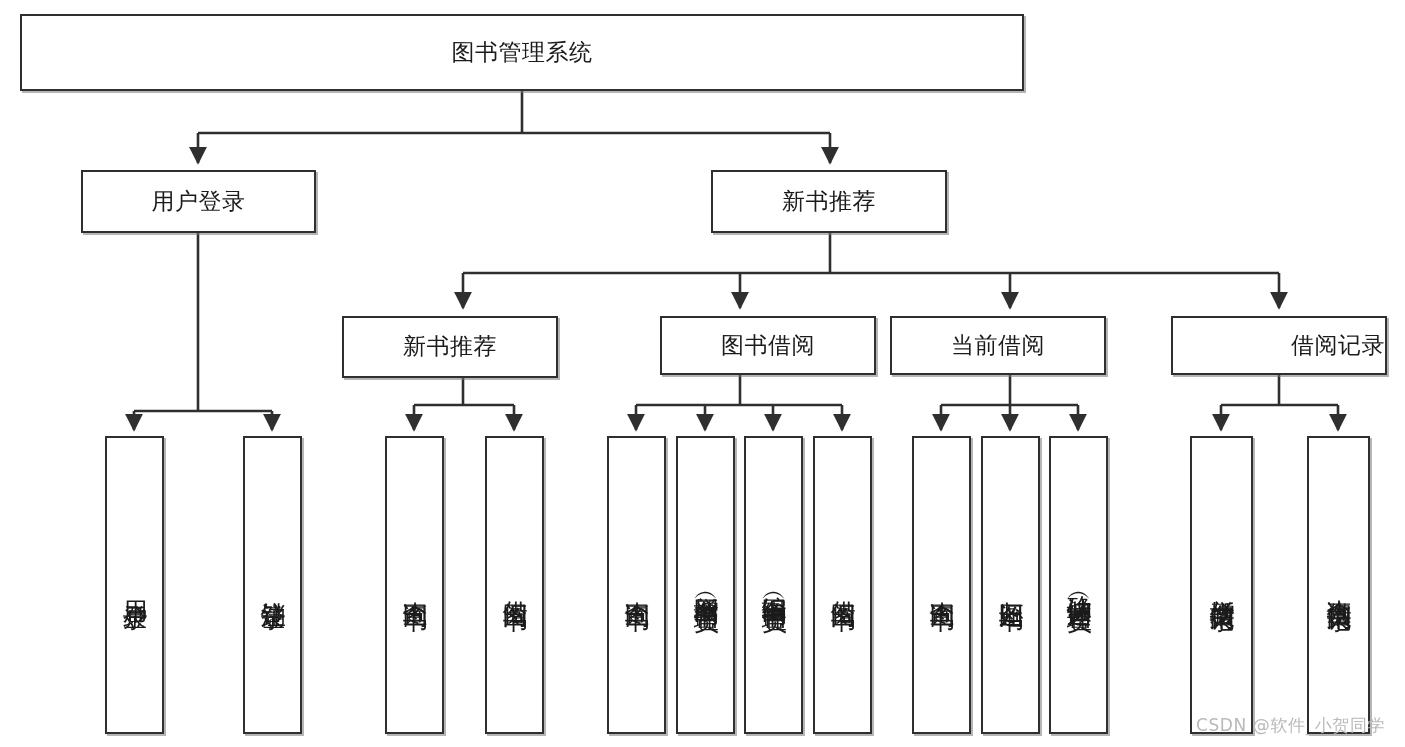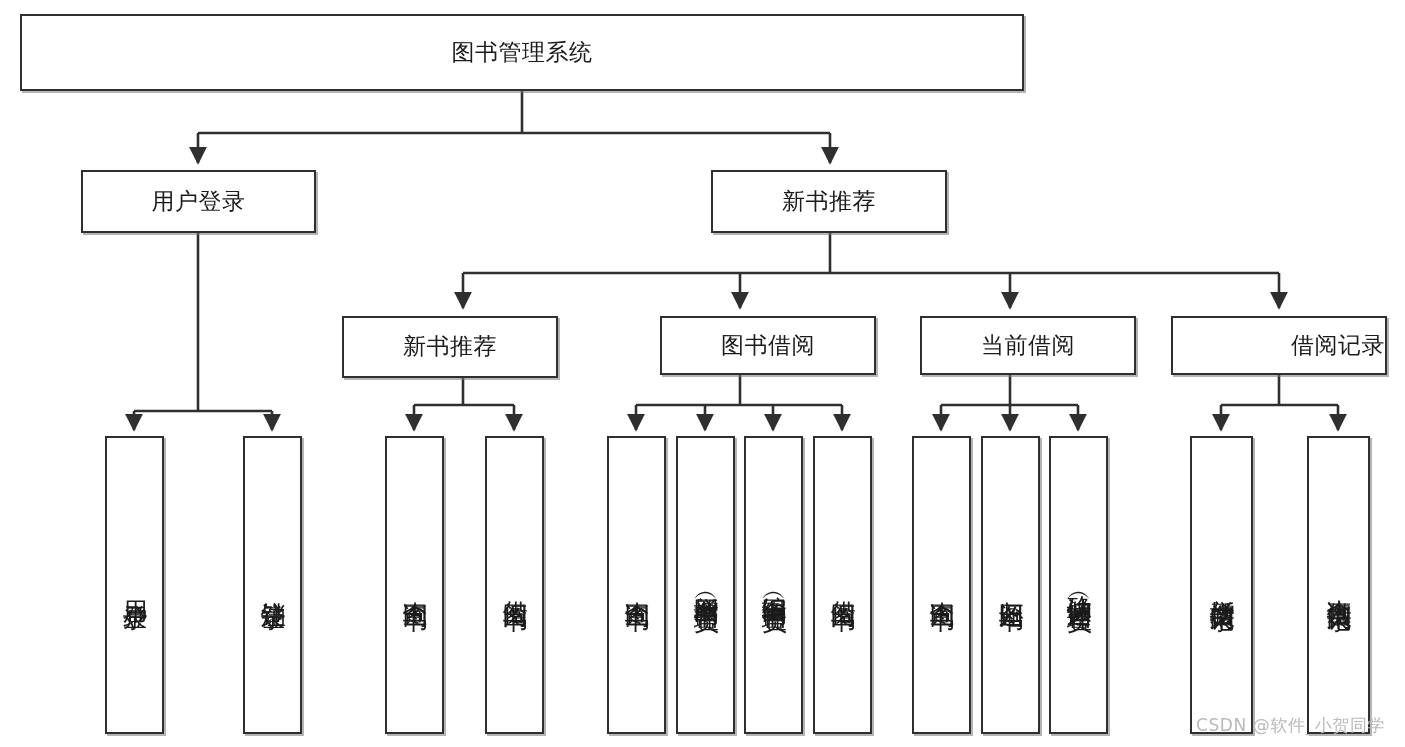--- a/index.html
+++ b/index.html
@@ -132,21 +132,21 @@
   <div class="node h" style="left:711px; top:170px; width:236px; height:63px;">
     <span class="label">新书推荐</span>
   </div>
 
   <div class="node h" style="left:342px; top:316px; width:216px; height:62px;">
     <span class="label">新书推荐</span>
   </div>
   <div class="node h" style="left:632px; top:316px; width:216px; height:59px;margin-left:28px;">
     <span class="label">图书借阅</span>
   </div>
-  <div class="node h" style="left:920px; top:316px; width:216px; height:59px;">
+  <div class="node h" style="left:890px; top:316px; width:216px; height:59px;">
     <span class="label">当前借阅</span>
   </div>
   <div class="node h" style="left:1171px; top:316px; width:216px; height:59px;justify-content:flex-end;">
     <span class="label">借阅记录</span>
   </div>
 
   <div class="node v" style="left:105px; top:436px; width:59px; height:298px;">
     <span class="label">用户登录</span>
   </div>
   <div class="node v" style="left:243px; top:436px; width:59px; height:298px;">

